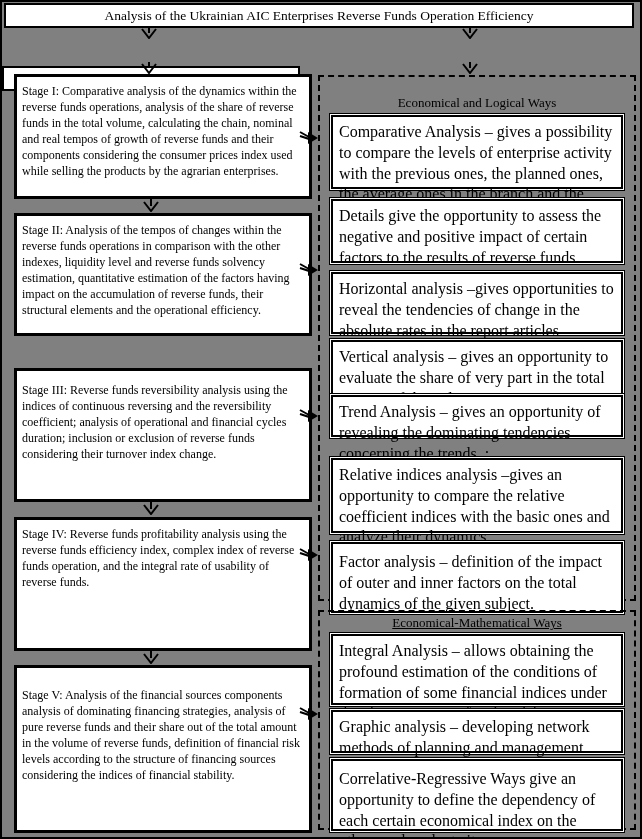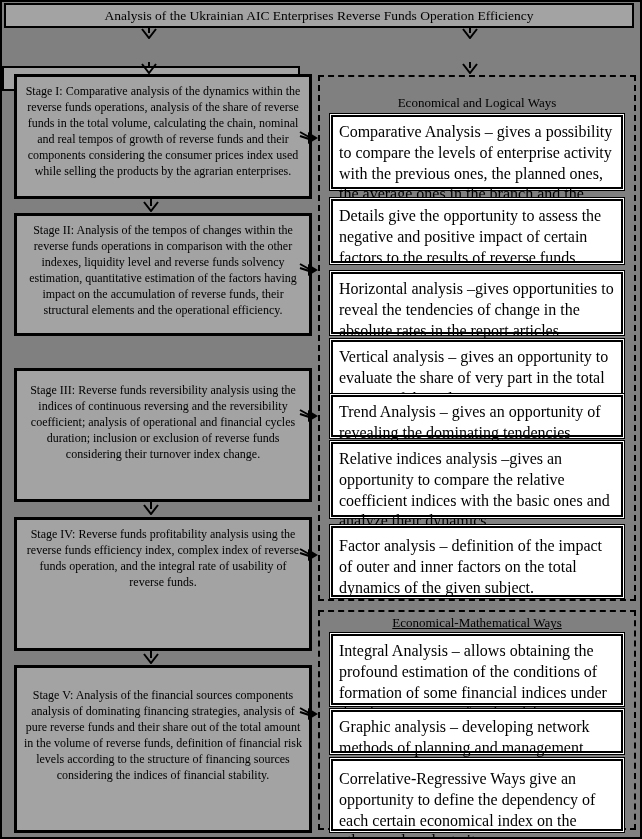--- a/index.html
+++ b/index.html
@@ -8,23 +8,23 @@
     position:relative;
     width:642px;height:839px;
     background:#808080;
     border:2px solid #000;
     font-family:"Liberation Serif","DejaVu Serif",serif;
     color:#000;
     overflow:hidden;
   }
   .box{
     position:absolute;
-    background:#a3a3a3;
+    background:#ffffff;
     border:2px solid #000;
-    text-align:center;
+    text-align:left;
   }
   .title-box{
     left:2px;top:1px;width:630px;height:25px;
     font-size:13.5px;
     display:flex;align-items:center;justify-content:center;
   }
   .col-header{
     height:25px;font-size:13.5px;
     display:flex;align-items:center;justify-content:center;margin-top:28px;
   }
@@ -146,21 +146,21 @@
       </svg>
   </div>
 
   <div class="group" style="top:73px;height:526px">
     <div class="group-header" style="margin-top:18px">Economical and Logical Ways</div>
     <div class="way" style="margin-top:4px;height:74px">Comparative Analysis – gives a possibility to compare the levels of enterprise activity with the previous ones, the planned ones, the average ones in the branch and the competition’s ones</div>
     <div class="way" style="margin-top:10px;height:64px">Details give the opportunity to assess the negative and positive impact of certain factors to the results of reverse funds operation</div>
     <div class="way" style="margin-top:9px;height:62px">Horizontal analysis –gives opportunities to reveal the tendencies of change in the absolute rates in the report articles</div>
     <div class="way" style="margin-top:6px;height:55px">Vertical analysis – gives an opportunity to evaluate the share of very part in the total amount of the indices</div>
     <div class="way" style="height:42px">Trend Analysis – gives an opportunity of revealing the dominating tendencies concerning the trends. ;</div>
-    <div class="way" style="margin-top:5px;height:75px">Relative indices analysis –gives an opportunity to compare the relative coefficient indices with the basic ones and analyze their dynamics.</div>
+    <div class="way" style="margin-top:21px;height:75px">Relative indices analysis –gives an opportunity to compare the relative coefficient indices with the basic ones and analyze their dynamics.</div>
     <div class="way" style="margin-top:9px;height:71px;padding-top:8px">Factor analysis – definition of the impact of outer and inner factors on the total dynamics of the given subject.</div>
   </div>
 
   <div class="group" style="top:608px;height:220px">
     <div class="group-header underlined" style="margin-top:3px">Economical-Mathematical Ways</div>
     <div class="way" style="margin-top:3px;height:71px">Integral Analysis – allows obtaining the profound estimation of the conditions of formation of some financial indices under the circumstances of active risk.</div>
     <div class="way" style="margin-top:5px;height:43px">Graphic analysis – developing network methods of planning and management</div>
     <div class="way" style="margin-top:6px;height:72px;padding-top:8px">Correlative-Regressive Ways give an opportunity to define the dependency of each certain economical index on the others and evaluate it.</div>
   </div>
 

